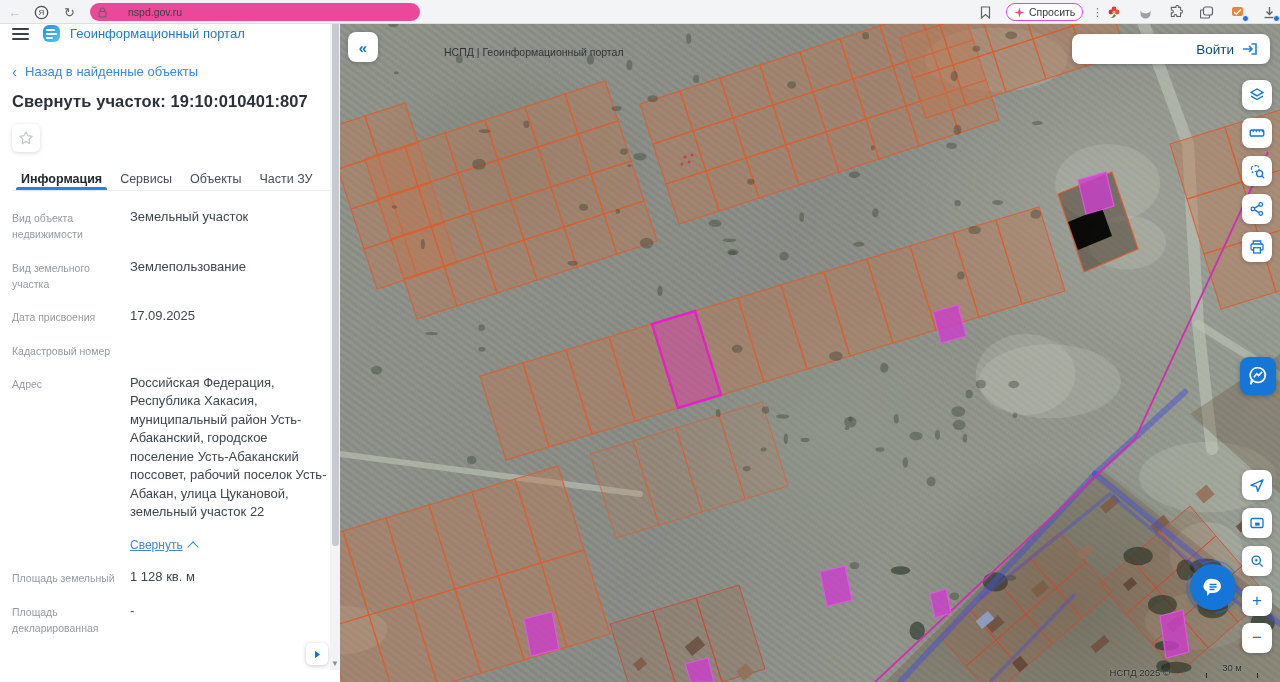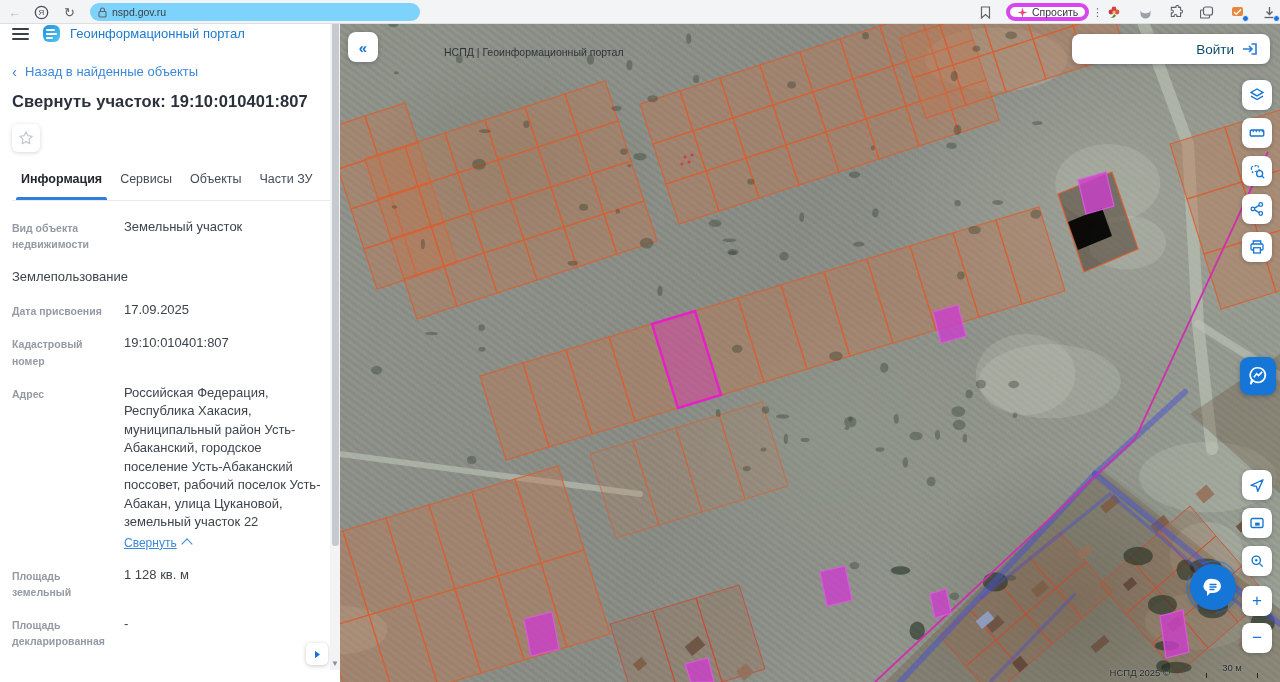--- a/index.html
+++ b/index.html
@@ -6,26 +6,26 @@
     font-family:"Liberation Sans",sans-serif;background:#fff;}
   *{box-sizing:border-box;}
 
   
   .chrome{position:absolute;left:0;top:0;width:1280px;height:24px;background:#f3f4f6;
     border-bottom:1px solid #dcdee2;z-index:50;}
   .chrome .abs{position:absolute;top:0;height:24px;display:flex;align-items:center;}
   .nav-glyph{font-size:13px;color:#5f6368;line-height:1;}
   .nav-glyph.dim{color:#b7bcc3;}
   .addr-pill{position:absolute;left:90px;top:3px;width:330px;height:18px;border-radius:9px;
-    background:#7dd3fc;display:flex;align-items:center;padding:0 8px;gap:5px;}
+    background:#ec4899;display:flex;align-items:center;padding:0 8px;gap:21px;}
   .addr-url{font-size:10.5px;color:#3a3f46;}
   .tab-title{position:absolute;left:444px;top:0;height:24px;display:flex;align-items:center;
     font-size:10.5px;color:#2f3338;margin-top:40px;}
   .ask-pill{position:absolute;left:1006px;top:3px;height:18px;border-radius:9px;background:#fff;
-    border:4px solid #d946ef;display:flex;align-items:center;padding:0 7px;gap:4px;}
+    border:1px solid #d946ef;display:flex;align-items:center;padding:0 7px;gap:4px;}
   .ask-label{font-size:10.5px;color:#33363b;}
   .ext-badge{position:absolute;right:-3px;bottom:-2px;width:7px;height:7px;border-radius:50%;
     background:#1a73e8;border:1px solid #f3f4f6;}
   .ext-slot{position:relative;width:16px;height:16px;display:flex;align-items:center;justify-content:center;}
 
   
   .panel{position:absolute;left:0;top:12px;width:340px;height:658px;background:#fff;z-index:30;}
   .panel-inner{position:absolute;left:0;top:0;width:330px;height:658px;overflow:hidden;padding:0 0 0 12px;}
   .p-header{display:flex;align-items:center;gap:14px;margin-top:13px;}
   .burger{width:17px;display:flex;flex-direction:column;gap:3px;cursor:pointer;}
@@ -35,32 +35,32 @@
   .logo i{display:block;height:2px;background:#fff;border-radius:1px;}
   .logo i:nth-child(1){width:9px}.logo i:nth-child(2){width:11px}.logo i:nth-child(3){width:7px}
   .app-title{font-size:13px;color:#1f78cc;}
   .back-link{display:flex;align-items:center;gap:8px;margin-top:22px;color:#3d87da;font-size:13px;cursor:pointer;}
   .back-chev{font-size:15px;line-height:1;color:#3d87da;}
   .obj-title{margin-top:13px;font-size:16.5px;font-weight:700;color:#2b313a;letter-spacing:.1px;}
   .star-btn{margin-top:13px;width:28px;height:28px;border-radius:6px;background:#fff;
     box-shadow:0 1px 4px rgba(30,40,60,.18);display:flex;align-items:center;justify-content:center;cursor:pointer;}
   .tabs{position:relative;display:flex;align-items:flex-end;margin-top:14px;border-bottom:1px solid #e8eaed;
     width:318px;overflow:hidden;}
-  .tab{padding:6px 9px 14px 9px;font-size:12.5px;color:#454c55;white-space:nowrap;cursor:pointer;position:relative;}
+  .tab{padding:6px 9px 4px 9px;font-size:12.5px;color:#454c55;white-space:nowrap;cursor:pointer;position:relative;}
   .tab.active{color:#23282f;font-weight:700;}
   .tab.active::after{content:"";position:absolute;left:4px;right:4px;bottom:0;height:3px;
     background:#2f80d9;border-radius:2px 2px 0 0;}
   .tabs-more{position:absolute;right:2px;bottom:5px;width:22px;height:22px;border-radius:5px;background:#fff;
     box-shadow:0 1px 4px rgba(30,40,60,.25);display:flex;align-items:center;justify-content:center;
     color:#1576d2;font-size:10px;cursor:pointer;}
   .fields{margin-top:17px;}
   .field-row{display:flex;margin-bottom:15px;}
-  .field-label{width:104px;min-width:104px;margin-right:8px;font-size:10.5px;color:#949aa3;line-height:1.55;padding-top:2px;font-weight:bold;}
+  .field-label{width:104px;min-width:104px;margin-right:14px;font-size:10.5px;color:#949aa3;line-height:1.55;padding-top:2px;}
   .field-value{font-size:13px;color:#3d444d;line-height:1.42;width:200px;}
-  .collapse-link{display:inline-flex;align-items:center;gap:6px;margin-top:4px;font-size:12px;color:#3f87d9;
+  .collapse-link{display:inline-flex;align-items:center;gap:6px;margin-top:17px;font-size:12px;color:#3f87d9;
     text-decoration:underline;cursor:pointer;}
   .chev-up{width:8px;height:8px;border-left:1.5px solid #3f87d9;border-top:1.5px solid #3f87d9;
     transform:rotate(45deg);margin-top:3px;}
   
   .p-scroll{position:absolute;right:0;top:0;width:10px;height:658px;background:#f3f3f5;}
   .p-thumb{position:absolute;left:1.5px;top:6px;width:7px;height:528px;border-radius:3px;background:#c6c9ce;}
   .p-arrow{position:absolute;left:0;bottom:2px;width:10px;text-align:center;font-size:8px;color:#8b9097;}
 
   
   .map{position:absolute;left:340px;top:24px;width:940px;height:658px;overflow:hidden;
@@ -245,35 +245,33 @@
     </div>
 
     <div class="fields">
         <div class="field-row">
           <div class="field-label">Вид объекта недвижимости</div>
           <div>
             <div class="field-value">Земельный участок</div>
           </div>
         </div>
         <div class="field-row">
+          <div class="field-label">Вид земельного участка</div>
           <div>
             <div class="field-value">Землепользование</div>
           </div>
         </div>
         <div class="field-row">
           <div class="field-label">Дата присвоения</div>
           <div>
             <div class="field-value">17.09.2025</div>
           </div>
         </div>
         <div class="field-row">
           <div class="field-label">Кадастровый номер</div>
-          <div>
-            <div class="field-value">19:10:010401:807</div>
-          </div>
         </div>
         <div class="field-row">
           <div class="field-label">Адрес</div>
           <div><div class="field-value">Российская Федерация, Республика Хакасия, муниципальный район Усть-Абаканский, городское поселение Усть-Абаканский поссовет, рабочий поселок Усть-Абакан, улица Цукановой, земельный участок 22</div><span class="collapse-link">Свернуть<span class="chev-up"></span></span></div>
         </div>
         <div class="field-row">
           <div class="field-label">Площадь земельный</div>
           <div>
             <div class="field-value">1 128 кв. м</div>
           </div>

